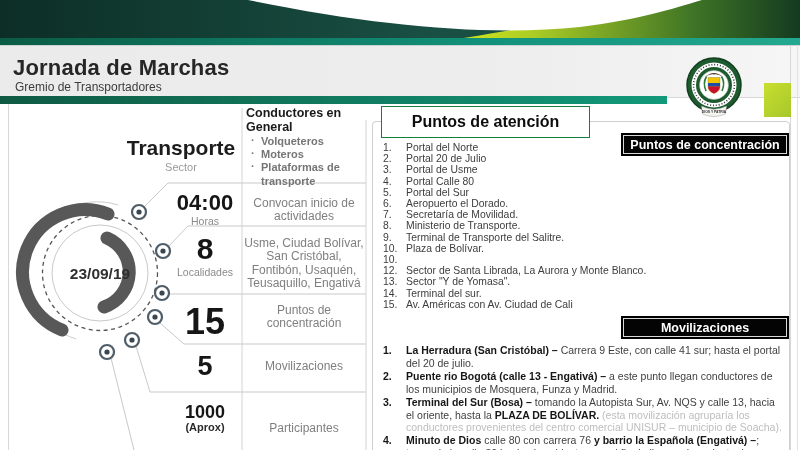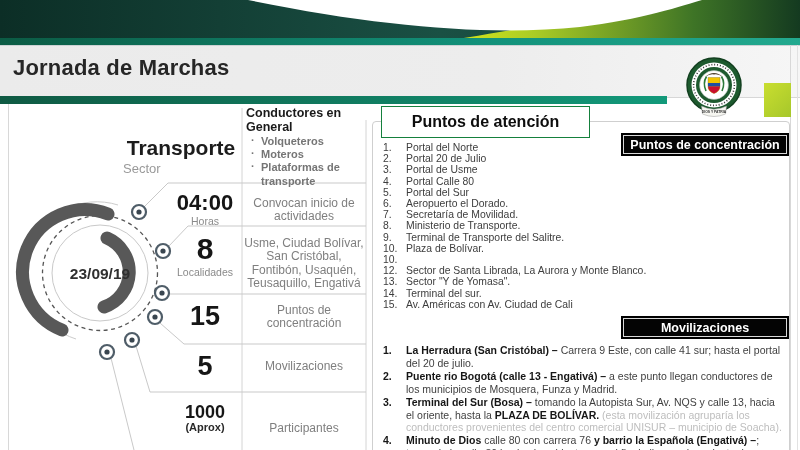--- a/index.html
+++ b/index.html
@@ -10,31 +10,31 @@
   #titleband{left:0;top:45px;width:800px;height:51px;
     background:linear-gradient(90deg,#ebebeb 0%,#ededed 62%,#f6f6f6 100%);
     border-top:1px solid #ccd2d4;border-bottom:1px solid #d7d7d7;}
   #title{left:13px;top:55px;font-size:22px;font-weight:700;color:#262626;letter-spacing:.2px;}
   #subtitle{left:15px;top:80px;font-size:12px;color:#3c3c3c;}
   #greenbar{left:0;top:96px;width:667px;height:8px;
     background:linear-gradient(90deg,#0f5a43,#12997a);}
   .frameline{width:1px;background:#d8d8d8;}
   
   #sector-title{left:123px;top:136px;width:116px;text-align:center;font-size:21px;font-weight:700;color:#1c1c1c;}
-  #sector-label{left:123px;top:161px;width:116px;text-align:left;font-size:13px;color:#999;}
+  #sector-label{left:123px;top:161px;width:116px;text-align:center;font-size:11px;color:#999;}
   #conductores-heading{left:246px;top:107px;width:116px;font-size:12.5px;font-weight:700;color:#1a1a1a;line-height:1.1;}
   #conductores-list{left:249px;top:135px;width:118px;margin:0;padding:0 0 0 12px;list-style:none;}
   #conductores-list li{font-size:11px;color:#757575;line-height:1.2;position:relative;font-weight:bold;}
   #conductores-list li::before{content:"·";position:absolute;left:-10px;top:-1px;font-weight:700;color:#757575;}
   .statv{width:76px;text-align:center;font-weight:700;color:#161616;left:167px;}
   .statu{width:96px;text-align:center;color:#8a8a8a;left:157px;font-size:10.5px;}
   .statl{left:244px;width:120px;text-align:center;color:#7f7f7f;font-size:12px;line-height:1.12;}
   #sv0{top:190px;font-size:22px;} #su0{top:215px;}
   #sv1{top:232px;font-size:30px;} #su1{top:266px;}
-  #sv2{top:301px;font-size:27px;}
+  #sv2{top:301px;font-size:36px;}
   #sv3{top:351px;font-size:27px;}
   #sv4{top:402px;font-size:18px;} #su4{top:421px;font-weight:700;color:#2a2a2a;font-size:11px;}
   #sl0{top:197px;} #sl1{top:237px;} #sl2{top:304px;} #sl3{top:360px;} #sl4{top:422px;}
   
   #panel-border{left:372px;top:121px;width:416px;height:400px;border:1px solid #cfcfcf;border-radius:4px;}
   #atencion-box{left:381px;top:106px;width:207px;height:30px;background:#fff;border:1px solid #15803d;
     display:flex;align-items:center;justify-content:center;font-size:16px;font-weight:700;color:#0d0d0d;z-index:3;}
   #atencion-list{left:383px;top:142px;width:380px;margin:0;padding:0;list-style:none;z-index:2;}
   #atencion-list li{display:flex;font-size:10.4px;color:#3d3d3d;line-height:11.2px;}
   #atencion-list .n{width:23px;flex:none;}
@@ -76,20 +76,21 @@
       </linearGradient>
     </defs>
     <rect x="0" y="0" width="800" height="45" fill="url(#gDark)"></rect>
     <path d="M420,45 C540,26 620,10 690,0 L800,0 L800,45 Z" fill="url(#gLime)"></path>
     <path d="M248,0 C380,27 490,36 580,27 C640,20 685,5 702,0 Z" fill="#ffffff"></path>
     <rect x="0" y="38" width="800" height="7" fill="url(#gTeal)"></rect>
   </svg>
 
   <div class="abs" id="titleband"></div>
   <div class="abs" id="title">Jornada de Marchas</div>
+  <div class="abs" id="subtitle">Gremio de Transportadores</div>
   <div class="abs" id="greenbar"></div>
 
   <div class="abs frameline" style="left:8px;top:104px;height:346px;"></div>
   <div class="abs frameline" style="left:790px;top:45px;height:405px;"></div>
   <div class="abs frameline" style="left:797px;top:45px;height:405px;background:#e2e2e2;"></div>
 
   <svg class="abs" style="left:684px;top:56px;z-index:3;" width="60" height="66" viewBox="0 0 60 66">
     <circle cx="30" cy="29" r="27" fill="#1d5a2e" stroke="#123f1f" stroke-width="1.5"></circle>
     <circle cx="30" cy="29" r="22.5" fill="#ffffff"></circle>
     <circle cx="30" cy="29" r="20.4" fill="none" stroke="#3a3a3a" stroke-width="1.6" stroke-dasharray="1 1.9"></circle>

